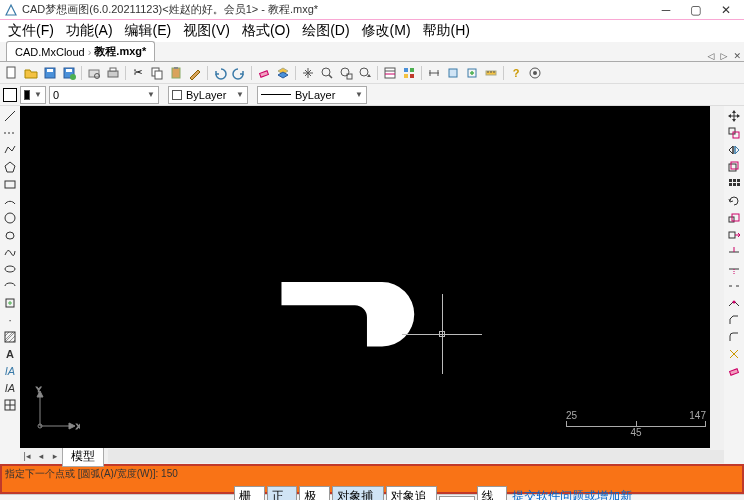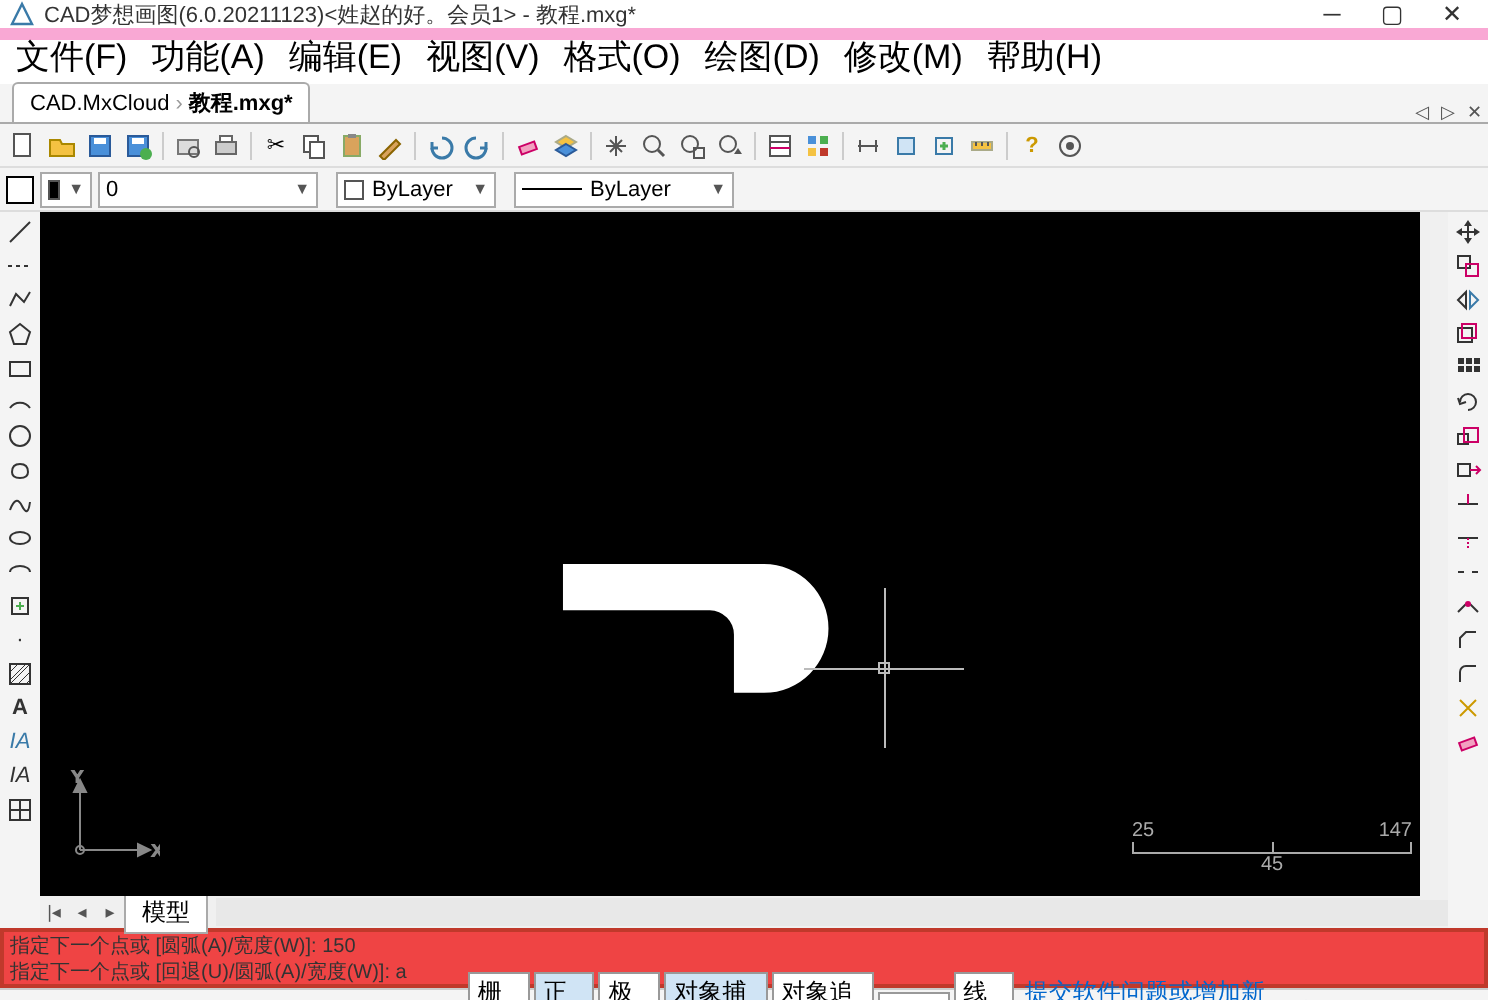--- a/index.html
+++ b/index.html
@@ -1,22 +1,22 @@
 <!DOCTYPE html>
 <html><head>
 <meta charset="utf-8">
 <style>
 * { margin: 0; padding: 0; box-sizing: border-box; font-family: "Microsoft YaHei", SimSun, sans-serif; }
 body { width: 744px; height: 500px; background: #fff; font-size: 11px; overflow: hidden; position: relative; }
-.titlebar { height: 20px; background: #fff; display: flex; align-items: center; padding: 0 4px; border-bottom: 6px solid #f9a8d4; }
+.titlebar { height: 20px; background: #fff; display: flex; align-items: center; padding: 0 4px; border-bottom: 1px solid #f9a8d4; }
 .titlebar .app-icon { width: 14px; height: 14px; margin-right: 4px; color: #3a7aa8; }
 .titlebar .title { flex: 1; font-size: 11px; color: #333; }
 .titlebar .win-btns { display: flex; gap: 18px; padding-right: 8px; }
 .titlebar .win-btn { width: 12px; height: 12px; display: flex; align-items: center; justify-content: center; cursor: pointer; font-size: 12px; color: #333; }
-.menubar { height: 22px; display: flex; align-items: flex-end; padding: 0 2px; font-size: 17px; }
+.menubar { height: 22px; display: flex; align-items: flex-start; padding: 0 2px; font-size: 14px; }
 .menubar .menu-item { padding: 2px 6px; cursor: pointer; }
 .doctab-row { height: 20px; background: #f4f4f4; display: flex; align-items: flex-end; padding-left: 6px; border-bottom: 1px solid #aaa; }
 .doctab { background: #fff; border: 1px solid #aaa; border-bottom: none; padding: 2px 8px; font-size: 11px; display: flex; align-items: center; gap: 3px; border-radius: 3px 3px 0 0; }
 .doctab .sep { color: #999; }
 .doctab-row .spacer { flex: 1; }
 .doctab-row .tab-ctrl { font-size: 9px; padding: 0 3px; color: #555; }
 .toolbar { height: 22px; background: #f4f4f4; border-bottom: 1px solid #ddd; display: flex; align-items: center; padding: 0 3px; gap: 1px; }
 .tb-btn { width: 18px; height: 18px; display: flex; align-items: center; justify-content: center; cursor: pointer; border-radius: 2px; }
 .tb-sep { width: 1px; height: 14px; background: #ccc; margin: 0 2px; }
 .proprow { height: 22px; background: #f4f4f4; border-bottom: 1px solid #ddd; display: flex; align-items: center; padding: 0 3px; gap: 3px; }
@@ -32,21 +32,21 @@
 .ucs { position: absolute; left: 10px; bottom: 10px; }
 .scalebar { position: absolute; right: 18px; bottom: 10px; color: #aaa; font-size: 10px; }
 .scalebar .ticks { display: flex; justify-content: space-between; width: 140px; gap: 23px; }
 .scalebar .bar { width: 140px; height: 6px; border-left: 1px solid #aaa; border-right: 1px solid #aaa; border-bottom: 1px solid #aaa; position: relative; }
 .scalebar .bar::before { content: ''; position: absolute; left: 50%; top: 0; bottom: 0; width: 1px; background: #aaa; }
 .vscroll { width: 14px; background: #f0f0f0; position: absolute; right: 20px; top: 0; bottom: 14px; }
 .hscroll-row { height: 16px; background: #f0f0f0; display: flex; align-items: center; }
 .hscroll-row .sbtn { width: 14px; text-align: center; font-size: 9px; color: #555; cursor: pointer; }
 .hscroll-row .tab { padding: 1px 8px; background: #fff; border: 1px solid #aaa; font-size: 12px; cursor: pointer; }
 .hscroll-track { flex: 1; height: 14px; background: #e8e8e8; margin-left: 4px; }
-.cmdarea { height: 30px; border: 2px solid #c0392b; background: #ef4444; font-size: 10px; padding: 1px 3px; line-height: 13px; color: #333; font-family: SimSun, monospace; }
+.cmdarea { height: 30px; border: 2px solid #c0392b; background: #f97316; font-size: 10px; padding: 1px 3px; line-height: 13px; color: #333; font-family: SimSun, monospace; }
 .statusbar { height: 20px; background: #f4f4f4; border-top: 1px solid #ccc; display: flex; align-items: center; font-size: 12px; }
 .statusbar .coords { padding: 0 6px; white-space: nowrap; }
 .statusbar .sbtn { padding: 1px 4px; border: 1px solid #999; background: #fff; margin: 0 1px; cursor: pointer; font-size: 12px; }
 .statusbar .sbtn.on { background: #d0e4f5; }
 .statusbar .link { color: #0066cc; text-decoration: underline; padding: 0 4px; cursor: pointer; }
 .statusbar .brand { margin-left: auto; padding: 0 6px; color: #3a7aa8; display: flex; align-items: center; gap: 3px; }
 .cross-h { position: absolute; width: 80px; height: 1px; background: #bbb; }
 .cross-v { position: absolute; width: 1px; height: 80px; background: #bbb; }
 .pick-box { position: absolute; width: 6px; height: 6px; border: 1px solid #bbb; }
 </style>
@@ -487,21 +487,20 @@
     <span class="lt-btn">
         <svg width="14" height="14">
           <rect x="3" y="6" width="8" height="4" transform="rotate(-20 7 8)" fill="#f2a0c0" stroke="#c06"></rect>
         </svg>
       </span>
   </div>
 </div>
 
 <div class="cmdarea">
   <div>指定下一个点或 [圆弧(A)/宽度(W)]: 150</div>
-  <div>指定下一个点或 [回退(U)/圆弧(A)/宽度(W)]: a</div>
 </div>
 
 <div class="statusbar">
   <span class="coords">140431.266964,  -9235.530614,  0.000000</span>
   <span class="sbtn">栅格</span>
   <span class="sbtn on">正交</span>
   <span class="sbtn">极轴</span>
   <span class="sbtn on">对象捕捉</span>
   <span class="sbtn">对象追踪</span>
   <span class="sbtn">DYN</span>

